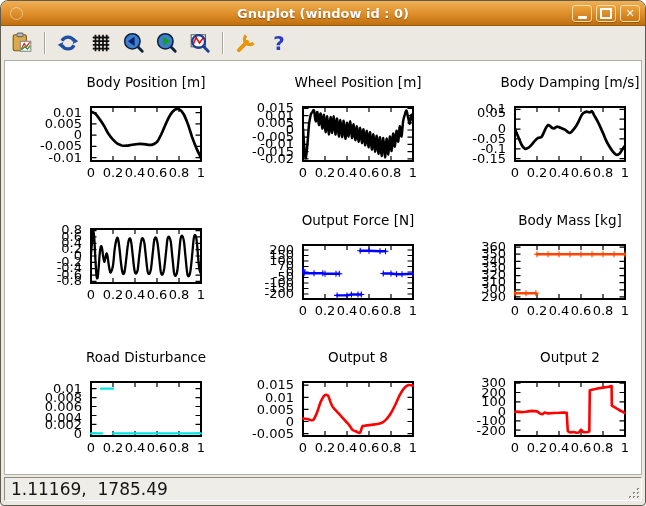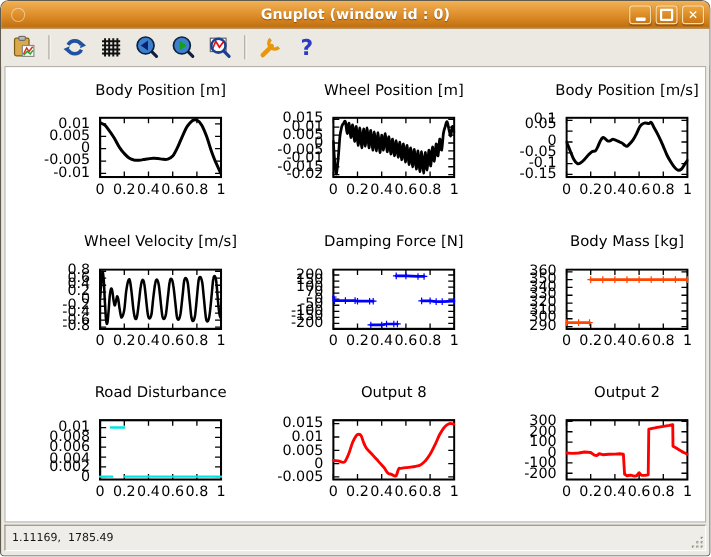--- a/index.html
+++ b/index.html
@@ -34,21 +34,21 @@
   .plot-title{font-size:13.5px;color:#000;white-space:nowrap;}
   .plot-body{position:relative;height:56px;margin-top:16px;}
   .ylabels{position:absolute;left:0;top:0;width:80px;height:56px;}
   .ylab{position:absolute;right:3px;transform:translateY(-52%);font-size:13px;color:#000;white-space:nowrap;line-height:1;}
   .plot-svg{position:absolute;left:85px;top:0;}
   .xlabels{position:relative;margin-left:85px;width:112px;height:16px;margin-top:4px;}
   .xlab{position:absolute;top:0;transform:translateX(-50%);font-size:13px;color:#000;line-height:1;}
   
   .statusbar{flex:0 0 24px;height:24px;margin:2px 3px 4px;position:relative;}
   .status-field{position:absolute;inset:0;border:1px solid;border-color:#8f8b80 #ffffff #ffffff #8f8b80;
-    background:#efede7;display:flex;align-items:center;padding-left:6px;font-size:10px;color:#161616;white-space:pre;}
+    background:#efede7;display:flex;align-items:center;padding-left:6px;font-size:17px;color:#161616;white-space:pre;}
   .grip{position:absolute;right:1px;bottom:1px;width:14px;height:14px;}
 </style>
 </head>
 <body>
 
 <div class="window">
 
   <div class="titlebar">
     <span class="title-icon"></span>
     <span class="title-text">Gnuplot (window id : 0)</span>
@@ -193,21 +193,21 @@
             <span class="xlab" style="left: 1px;">0</span>
             <span class="xlab" style="left: 23px;">0.2</span>
             <span class="xlab" style="left: 45px;">0.4</span>
             <span class="xlab" style="left: 67px;">0.6</span>
             <span class="xlab" style="left: 89px;">0.8</span>
             <span class="xlab" style="left: 111px;">1</span>
           </div>
         </div>
         <div class="plot-cell">
           <div class="title-wrap">
-            <div class="plot-title">Body Position [m/s]</div>
+            <div class="plot-title">Body Damping [m/s]</div>
           </div>
           <div class="plot-body">
             <div class="ylabels">
               <span class="ylab" style="top: 3.4px;">0.1</span>
               <span class="ylab" style="top: 7px;">0.05</span>
               <span class="ylab" style="top: 23.1px;">0</span>
               <span class="ylab" style="top: 32.9px;">-0.05</span>
               <span class="ylab" style="top: 42.8px;">-0.1</span>
               <span class="ylab" style="top: 52.6px;">-0.15</span>
             </div>
@@ -227,23 +227,20 @@
           <div class="xlabels">
             <span class="xlab" style="left: 1px;">0</span>
             <span class="xlab" style="left: 23px;">0.2</span>
             <span class="xlab" style="left: 45px;">0.4</span>
             <span class="xlab" style="left: 67px;">0.6</span>
             <span class="xlab" style="left: 89px;">0.8</span>
             <span class="xlab" style="left: 111px;">1</span>
           </div>
         </div>
         <div class="plot-cell">
-          <div class="title-wrap">
-            <div class="plot-title">Wheel Velocity [m/s]</div>
-          </div>
           <div class="plot-body">
             <div class="ylabels">
               <span class="ylab" style="top: 2.6px;">0.8</span>
               <span class="ylab" style="top: 8.9px;">0.6</span>
               <span class="ylab" style="top: 15.3px;">0.4</span>
               <span class="ylab" style="top: 21.6px;">0.2</span>
               <span class="ylab" style="top: 28px;">0</span>
               <span class="ylab" style="top: 34.4px;">-0.2</span>
               <span class="ylab" style="top: 40.7px;">-0.4</span>
               <span class="ylab" style="top: 47.1px;">-0.6</span>
@@ -266,21 +263,21 @@
             <span class="xlab" style="left: 1px;">0</span>
             <span class="xlab" style="left: 23px;">0.2</span>
             <span class="xlab" style="left: 45px;">0.4</span>
             <span class="xlab" style="left: 67px;">0.6</span>
             <span class="xlab" style="left: 89px;">0.8</span>
             <span class="xlab" style="left: 111px;">1</span>
           </div>
         </div>
         <div class="plot-cell">
           <div class="title-wrap">
-            <div class="plot-title">Damping Force [N]</div>
+            <div class="plot-title">Output Force [N]</div>
           </div>
           <div class="plot-body">
             <div class="ylabels">
               <span class="ylab" style="top: 6px;">200</span>
               <span class="ylab" style="top: 11.5px;">150</span>
               <span class="ylab" style="top: 17px;">100</span>
               <span class="ylab" style="top: 22.5px;">70</span>
               <span class="ylab" style="top: 28px;">0</span>
               <span class="ylab" style="top: 33.5px;">-50</span>
               <span class="ylab" style="top: 39px;">-100</span>

